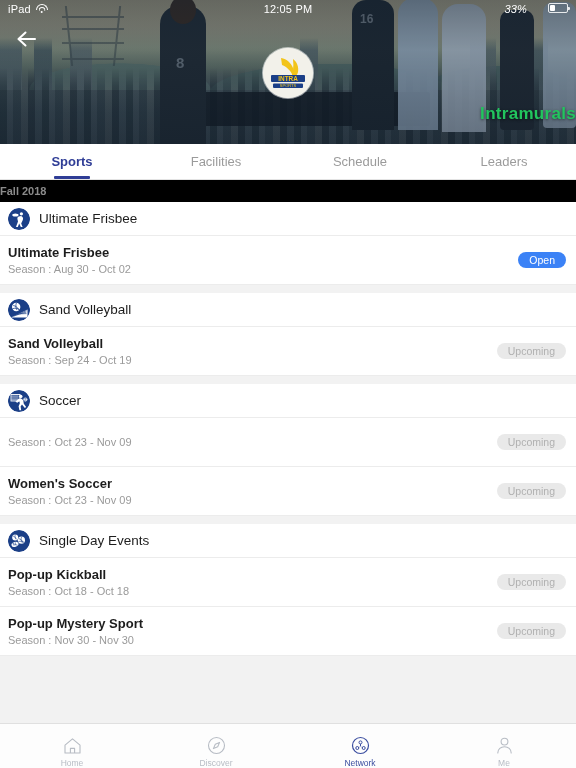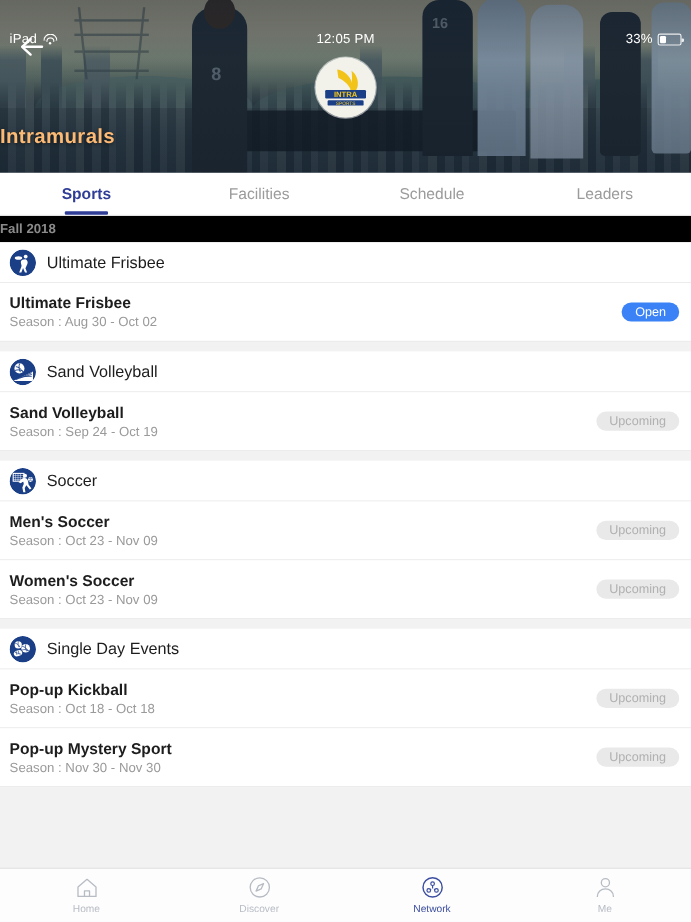--- a/index.html
+++ b/index.html
@@ -11,25 +11,24 @@
   }
   #app { position: relative; width: 576px; height: 768px; background: #f2f2f2; }
 
   
   .statusbar {
     position: absolute; top: 0; left: 0; width: 576px; height: 18px;
     display: flex; align-items: center;
     padding: 0 8px;
     color: #ffffff; font-size: 11px; letter-spacing: .2px;
     z-index: 8;
-    margin-top: 24px;
   }
   .sb-left { display: flex; align-items: center; gap: 5px; }
   .sb-center { position: absolute; left: 0; right: 0; text-align: center; font-size: 11px; }
-  .sb-right { margin-left: auto; display: flex; align-items: center; gap: 4px; }
+  .sb-right { margin-left: auto; display: flex; align-items: flex-start; gap: 21px; font-style: italic; }
   .wifi-icon { display: inline-block; width: 12px; height: 10px; position: relative; }
   .wifi-icon i {
     position: absolute; left: 50%; border: 1.4px solid #fff; border-bottom: none;
     border-radius: 50% 50% 0 0 / 100% 100% 0 0; transform: translateX(-50%);
   }
   .wifi-icon i:nth-child(1) { width: 12px; height: 6px; top: 0px; }
   .wifi-icon i:nth-child(2) { width: 7px;  height: 3.5px; top: 3px; }
   .wifi-icon i:nth-child(3) { width: 2.6px; height: 2.6px; top: 6.6px; background:#fff; border-radius:50%; border:none;}
   .battery {
     width: 20px; height: 9.5px; border: 1px solid rgba(255,255,255,.85);
@@ -121,22 +120,22 @@
     display: flex; align-items: center; justify-content: center; cursor: pointer; z-index: 6;
   }
   .logo-badge {
     position: absolute; top: 48px; left: 50%; transform: translateX(-50%);
     width: 50px; height: 50px; border-radius: 50%;
     background: #f4f4ef; overflow: hidden; z-index: 5;
     box-shadow: 0 0 0 1px rgba(255,255,255,.55);
     display: flex; align-items: center; justify-content: center;
   }
   .hero-title {
-    position: absolute; top: 104px; left: 0; right: 0; text-align: left;
-    color: #fdba74; font-size: 17px; font-weight: bold; letter-spacing: .3px;
+    position: absolute; top: 104px; left: 0; right: 0; text-align: right;
+    color: #22c55e; font-size: 17px; font-weight: bold; letter-spacing: .3px;
     text-shadow: 0 1px 3px rgba(0,0,0,.55); z-index: 5;
   }
 
   
   .tabbar {
     position: absolute; top: 144px; left: 0; width: 576px; height: 36px;
     background: #ffffff; display: flex; border-bottom: 1px solid #e3e3e3;
   }
   .tab {
     flex: 1; display: flex; align-items: center; justify-content: center;
@@ -177,21 +176,21 @@
     margin-left: auto; font-size: 10.5px; border-radius: 9px;
     padding: 3px 11px; line-height: 1;
   }
   .badge.open { background: #3b82f6; color: #ffffff; }
   .badge.upcoming { background: #e9e9e9; color: #b0b0b0; text-align: right; }
   .group-gap { height: 8px; background: #f2f2f2; }
 
   
   .bottombar {
     position: absolute; bottom: 0; left: 0; width: 576px; height: 45px;
-    background: #fdfdfd; border-top: 1px solid #e0e0e0; display: flex;
+    background: #fdfdfd; border-top: 1px solid #e0e0e0; display: flex; align-items: flex-end;
   }
   .bt {
     flex: 1; display: flex; flex-direction: column; align-items: center;
     justify-content: center; gap: 3px; cursor: pointer;
     color: #b7bcc4; font-size: 8.5px;
   }
   .bt.active { color: #3b4ea0; }
   .bt svg { display: block; }
 </style>
 </head>
@@ -330,21 +329,20 @@
           <path d="M3 6.2 H12 M3 8 H12 M3 9.6 H12 M5 4.5 V11 M7 4.5 V11 M9 4.5 V11" stroke="#ffffff" stroke-width=".45" fill="none" opacity=".85"></path>
           <circle cx="12.8" cy="6.4" r="1.7" fill="#ffffff"></circle>
           <path d="M12.6 8.4 c1.5 .2 2.6 1.3 2.8 2.8 l.4 2.6 l2.4 3.2 l-1.4 1 l-2.8-3.6 l-1.4 2.2 l.6 3.6 h-1.8 l-.8-4 l1.2-2.8 l-.4-2.4 l-2 1.8 l-2-1 l2.6-2.6 c .8-.6 1.6-.9 2.6-.8 z" fill="#ffffff"></path>
           <circle cx="17.4" cy="9.6" r="2" fill="#ffffff"></circle>
           <path d="M15.9 8.6 l1.5 .6 l1.6-.6 M16 10.8 l1.4-.5 l1.4 .7 M17.4 7.7 v1.2" stroke="#1b3f87" stroke-width=".5" fill="none"></path>
         </svg>
         <span class="group-title">Soccer</span>
       </div>
       <div class="row">
         <div class="row-text">
-          <span class="row-title">Men's Soccer</span>
           <span class="row-sub">Season : Oct 23 - Nov 09</span>
         </div>
         <span class="badge upcoming">Upcoming</span>
       </div>
       <div class="row">
         <div class="row-text">
           <span class="row-title">Women's Soccer</span>
           <span class="row-sub">Season : Oct 23 - Nov 09</span>
         </div>
         <span class="badge upcoming">Upcoming</span>

